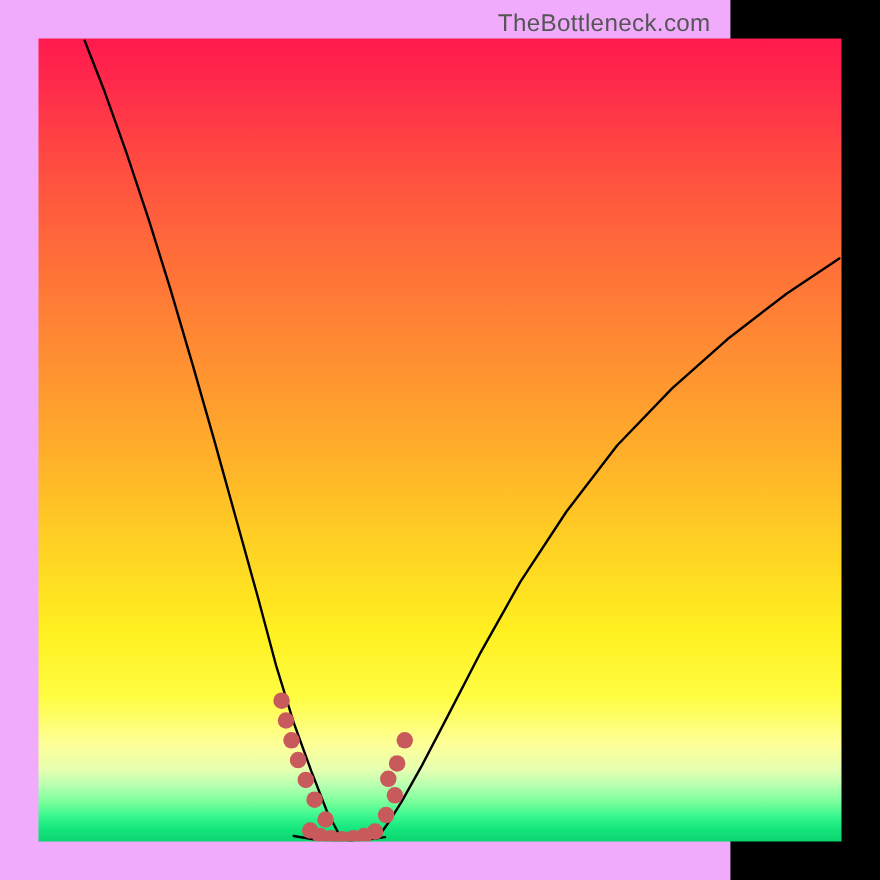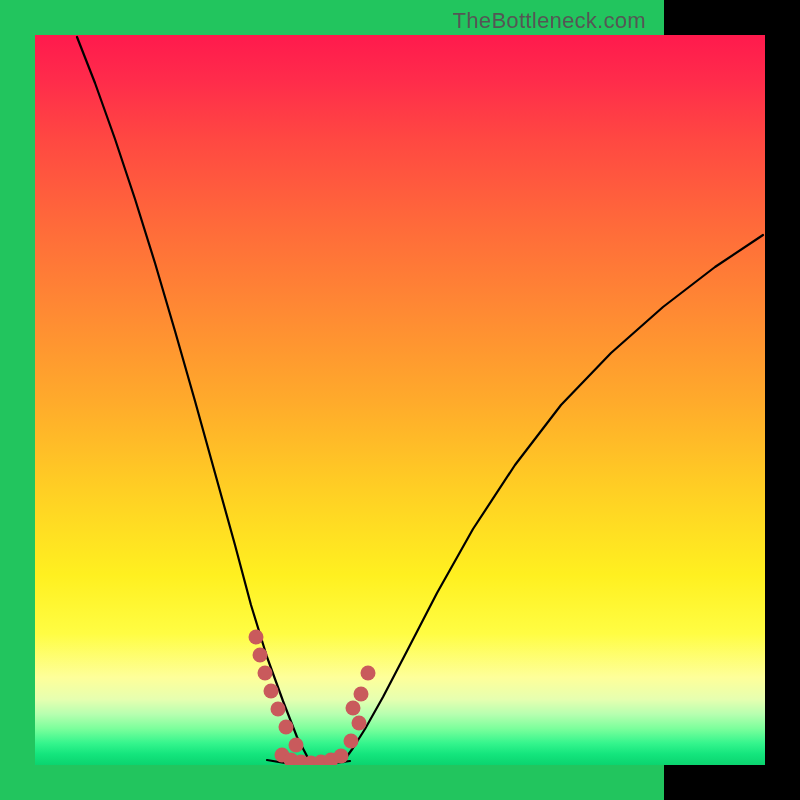--- a/index.html
+++ b/index.html
@@ -10,21 +10,21 @@
     background: #000;
     font-family: Arial, Helvetica, sans-serif;
     overflow: hidden;
   }
   .frame {
     position: absolute;
     left: 0;
     top: 0;
     width: 664px;
     height: 800px;
-    background: #22c55e;
+    background: #f0abfc;
   }
   .plot {
     position: absolute;
     left: 35px;
     top: 35px;
     width: 730px;
     height: 730px;
     background: linear-gradient(to bottom,
       #ff1a4d 0%,
       #ff2b4b 6%,

